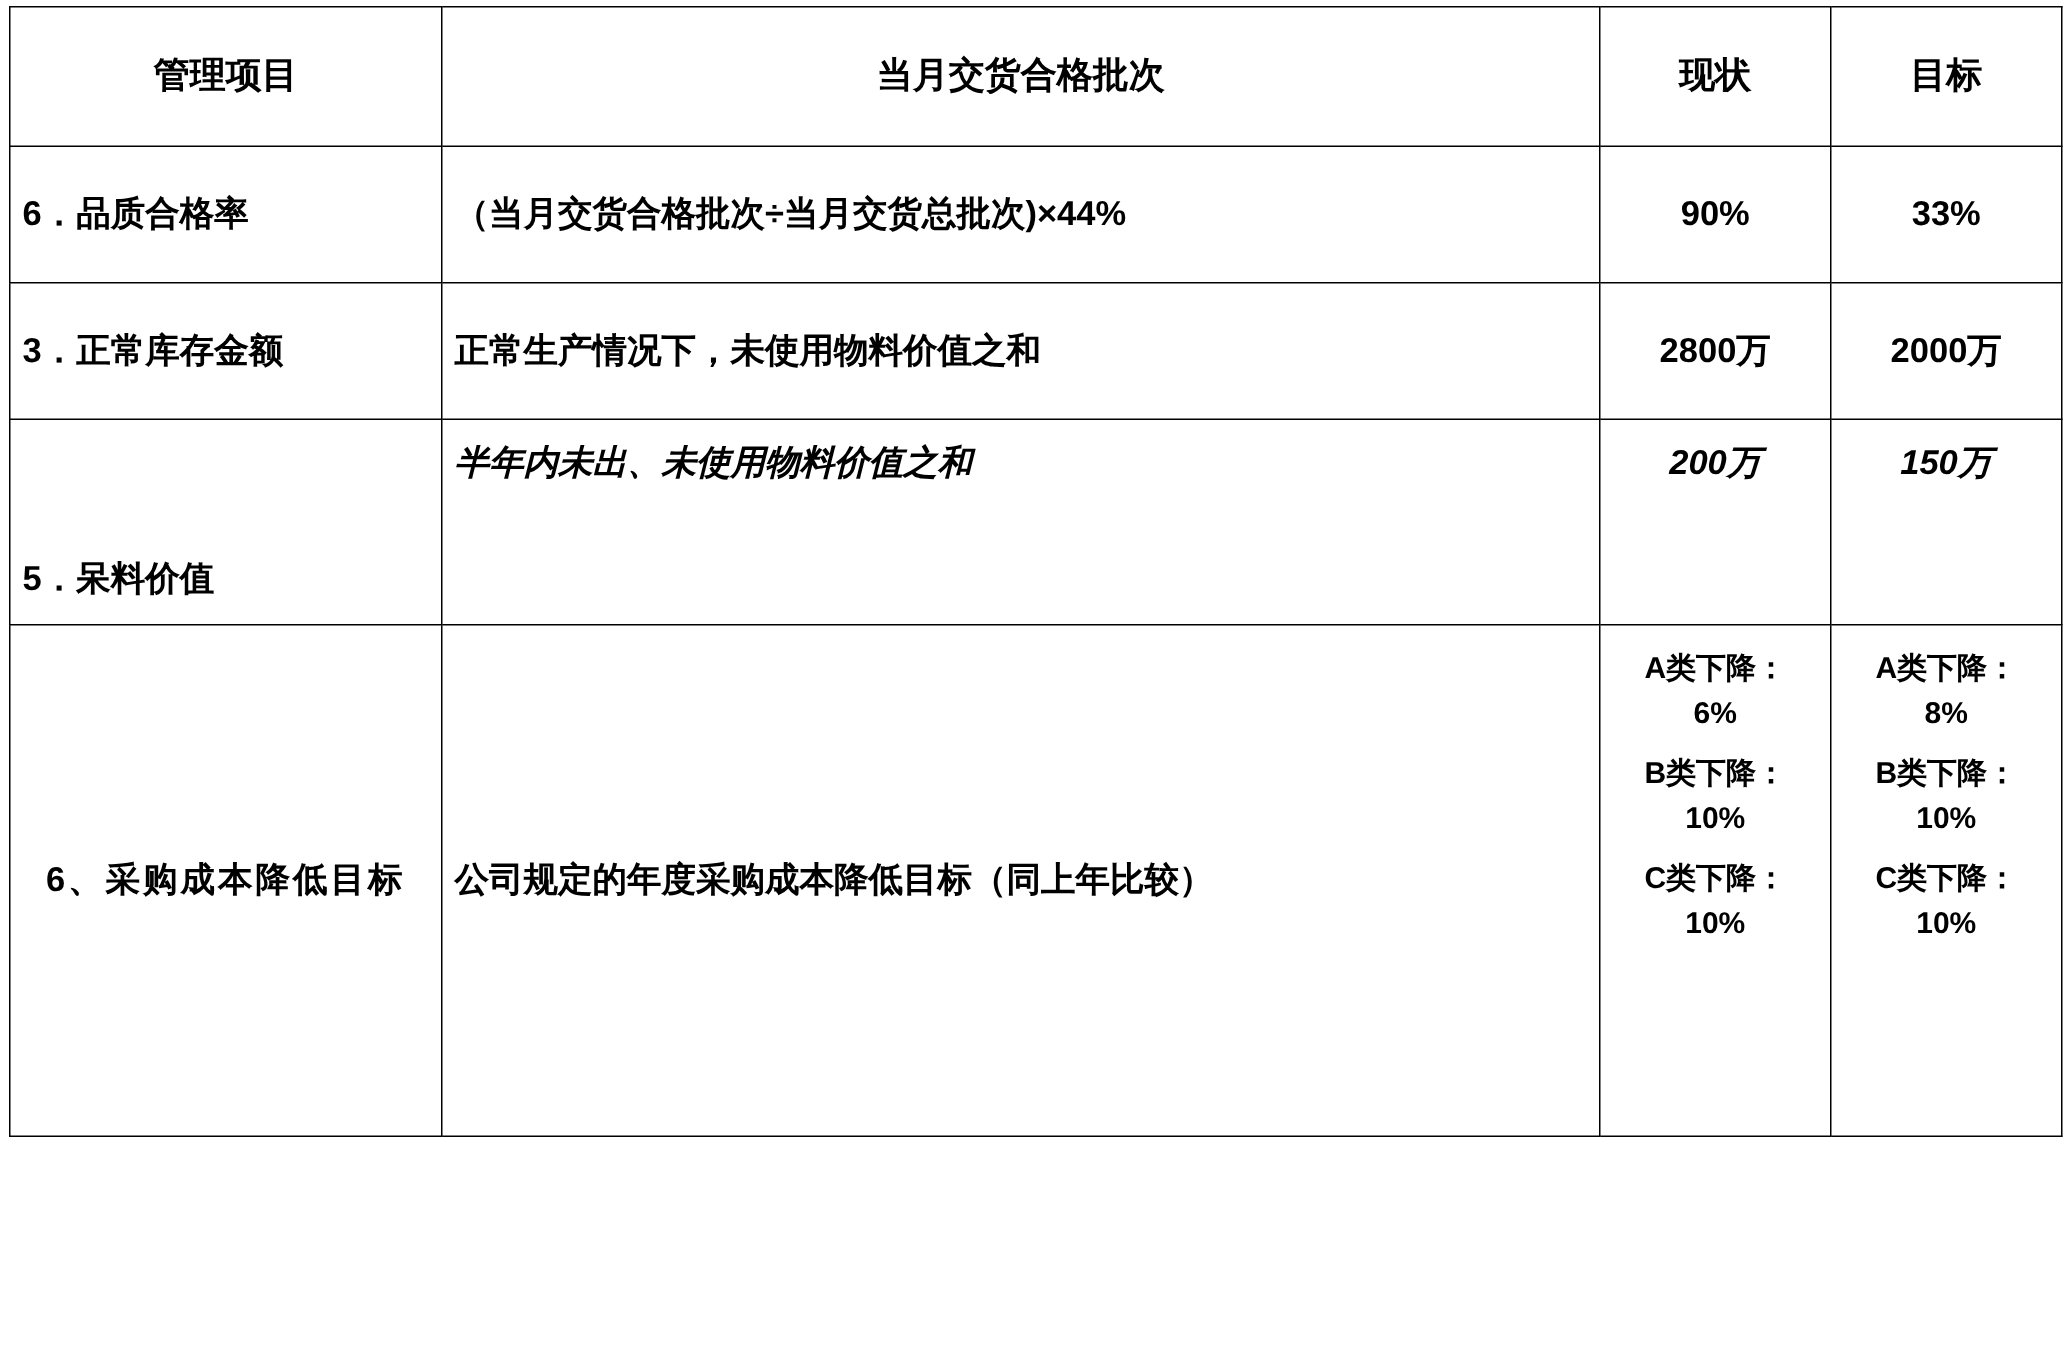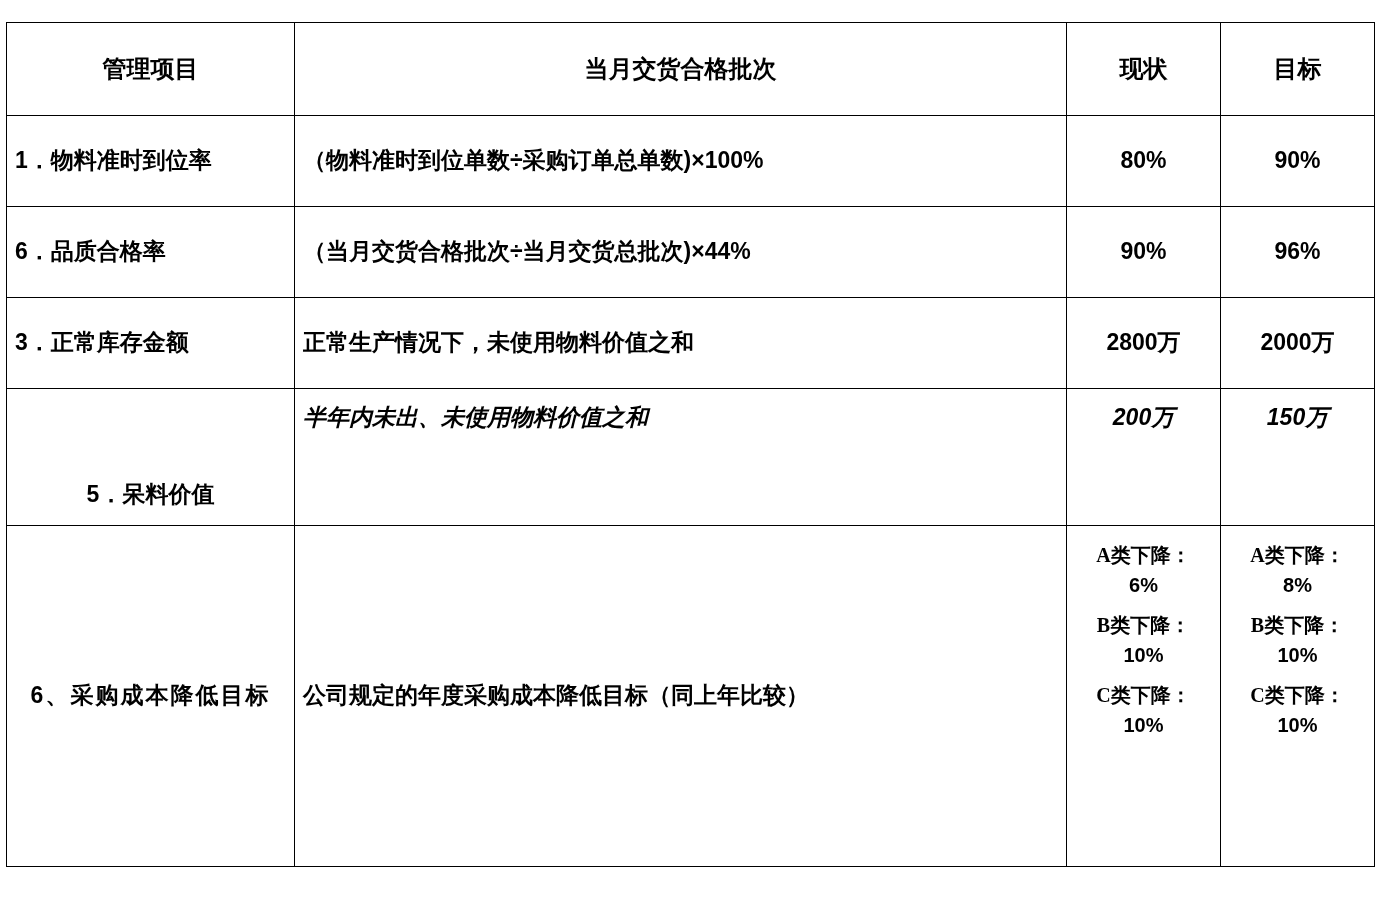--- a/index.html
+++ b/index.html
@@ -12,21 +12,21 @@
     height: 903px;
     font-family: "Liberation Sans", "DejaVu Sans", sans-serif;
     color: #000000;
     overflow: hidden;
   }
   .page {
     position: relative;
     width: 1300px;
     height: 903px;
     box-sizing: border-box;
-    padding: 22px 6px 0 6px;
+    padding: 4px 6px 0 6px;
   }
   table.kpi {
     border-collapse: collapse;
     width: 1368px;
     table-layout: fixed;
   }
   table.kpi col.c1 { width: 288px; }
   table.kpi col.c2 { width: 772px; }
   table.kpi col.c3 { width: 154px; }
   table.kpi col.c4 { width: 154px; }
@@ -57,21 +57,20 @@
     white-space: nowrap;
   }
   tr.r1 td, tr.r2 td, tr.r3 td { height: 78px; }
   tr.r4 td { height: 92px; }
   tr.r5 td { height: 116px; }
   tr.r6 td { height: 320px; vertical-align: middle; }
 
   tr.r5 .cell-item {
     vertical-align: bottom;
     padding-bottom: 14px;
-    text-align: center;
   }
   tr.r5 .cell-def, tr.r5 .cell-num {
     vertical-align: top;
     padding-top: 12px;
     font-style: italic;
   }
   tr.r6 .cell-item {
     text-align: center;
     letter-spacing: 2px;
     padding-left: 8px;
@@ -84,21 +83,21 @@
     vertical-align: top;
     padding-top: 14px;
     font-size: 20px;
     line-height: 1.5;
   }
   .tier {
     margin: 0 0 10px 0;
     text-align: center;
   }
   .tier:last-child { margin-bottom: 0; }
-  .tier .tier-label { display: block; font-family: Liberation Serif, serif; }
+  .tier .tier-label { display: block; }
   .tier .tier-value { display: block; }
 </style>
 </head>
 <body>
 
 <div class="page">
   <table class="kpi">
     <colgroup>
       <col class="c1">
         <col class="c2">
@@ -107,31 +106,25 @@
     </colgroup>
     <thead>
       <tr>
         <th>管理项目</th>
         <th>当月交货合格批次</th>
         <th>现状</th>
         <th>目标</th>
       </tr>
     </thead>
     <tbody>
-      <tr class="r1">
-        <td class="cell-item">1．物料准时到位率</td>
-        <td class="cell-def">（物料准时到位单数÷采购订单总单数)×100%</td>
-        <td class="cell-num">80%</td>
-        <td class="cell-num">90%</td>
-      </tr>
       <tr class="r2">
         <td class="cell-item">6．品质合格率</td>
         <td class="cell-def">（当月交货合格批次÷当月交货总批次)×44%</td>
         <td class="cell-num">90%</td>
-        <td class="cell-num">96%</td>
+        <td class="cell-num">33%</td>
       </tr>
       <tr class="r3">
         <td class="cell-item">3．正常库存金额</td>
         <td class="cell-def">正常生产情况下，未使用物料价值之和</td>
         <td class="cell-num">2800万</td>
         <td class="cell-num">2000万</td>
       </tr>
       <tr class="r5">
         <td class="cell-item">5．呆料价值</td>
         <td class="cell-def">半年内未出、未使用物料价值之和</td>

